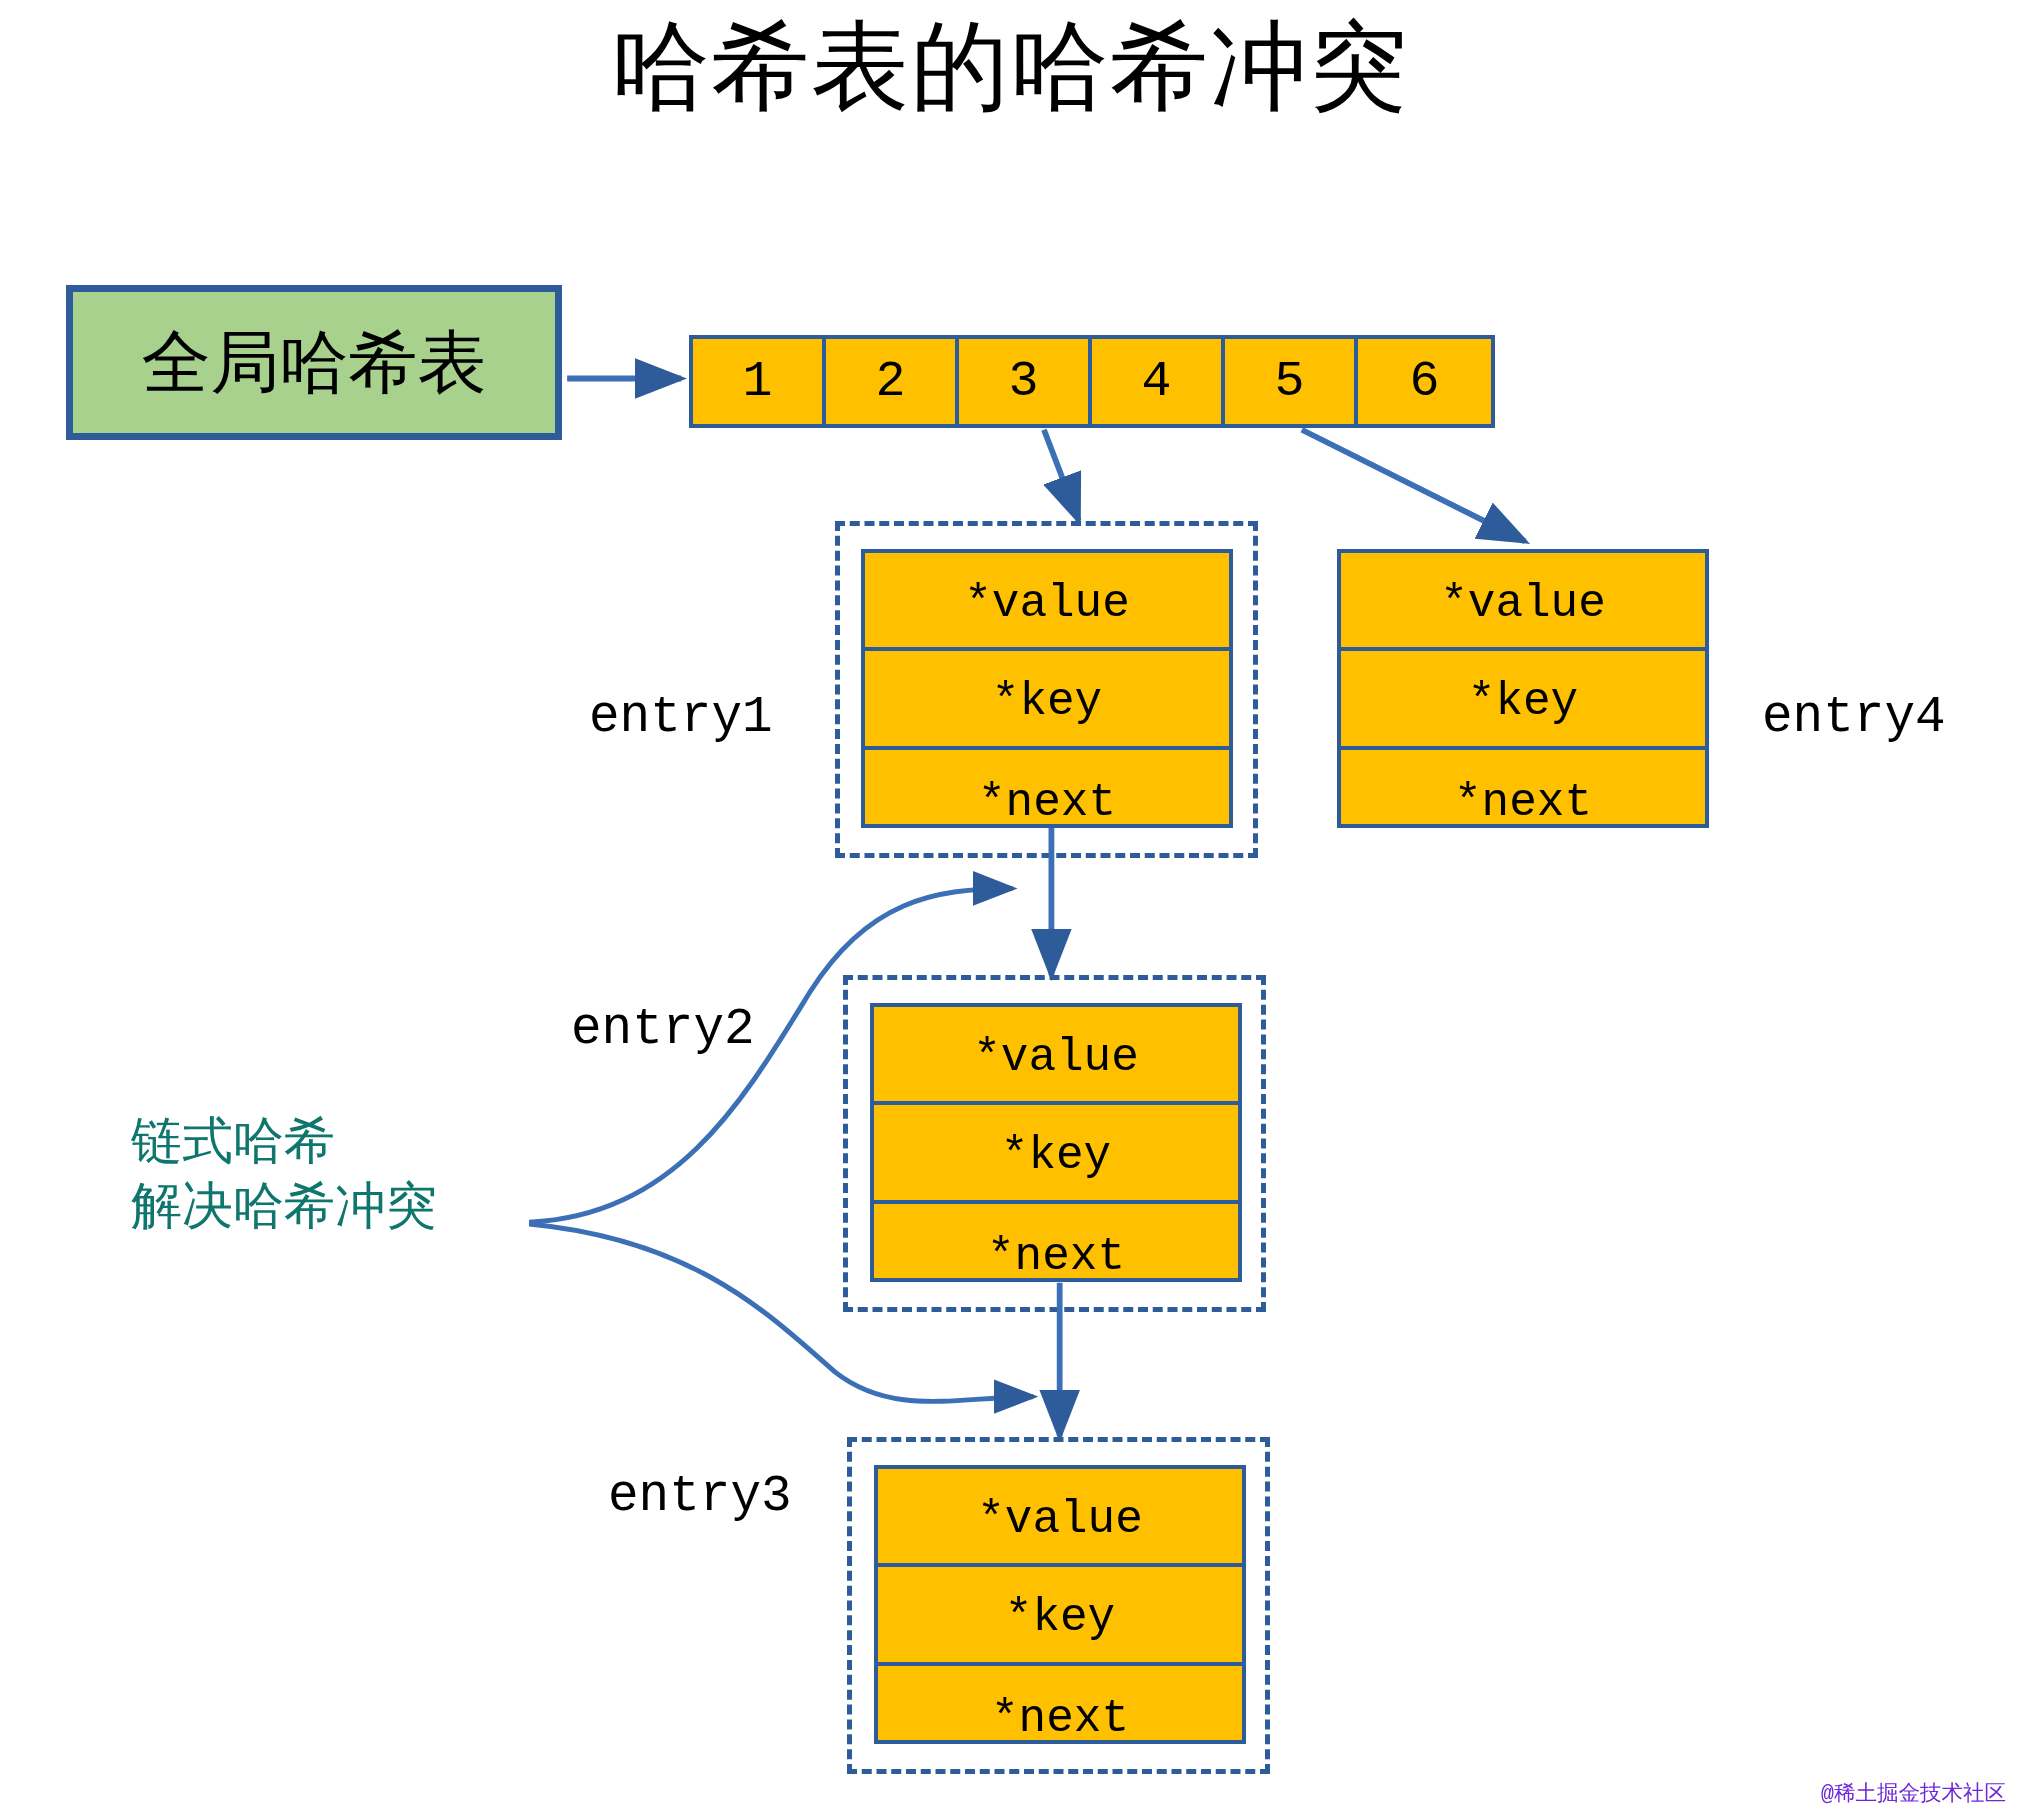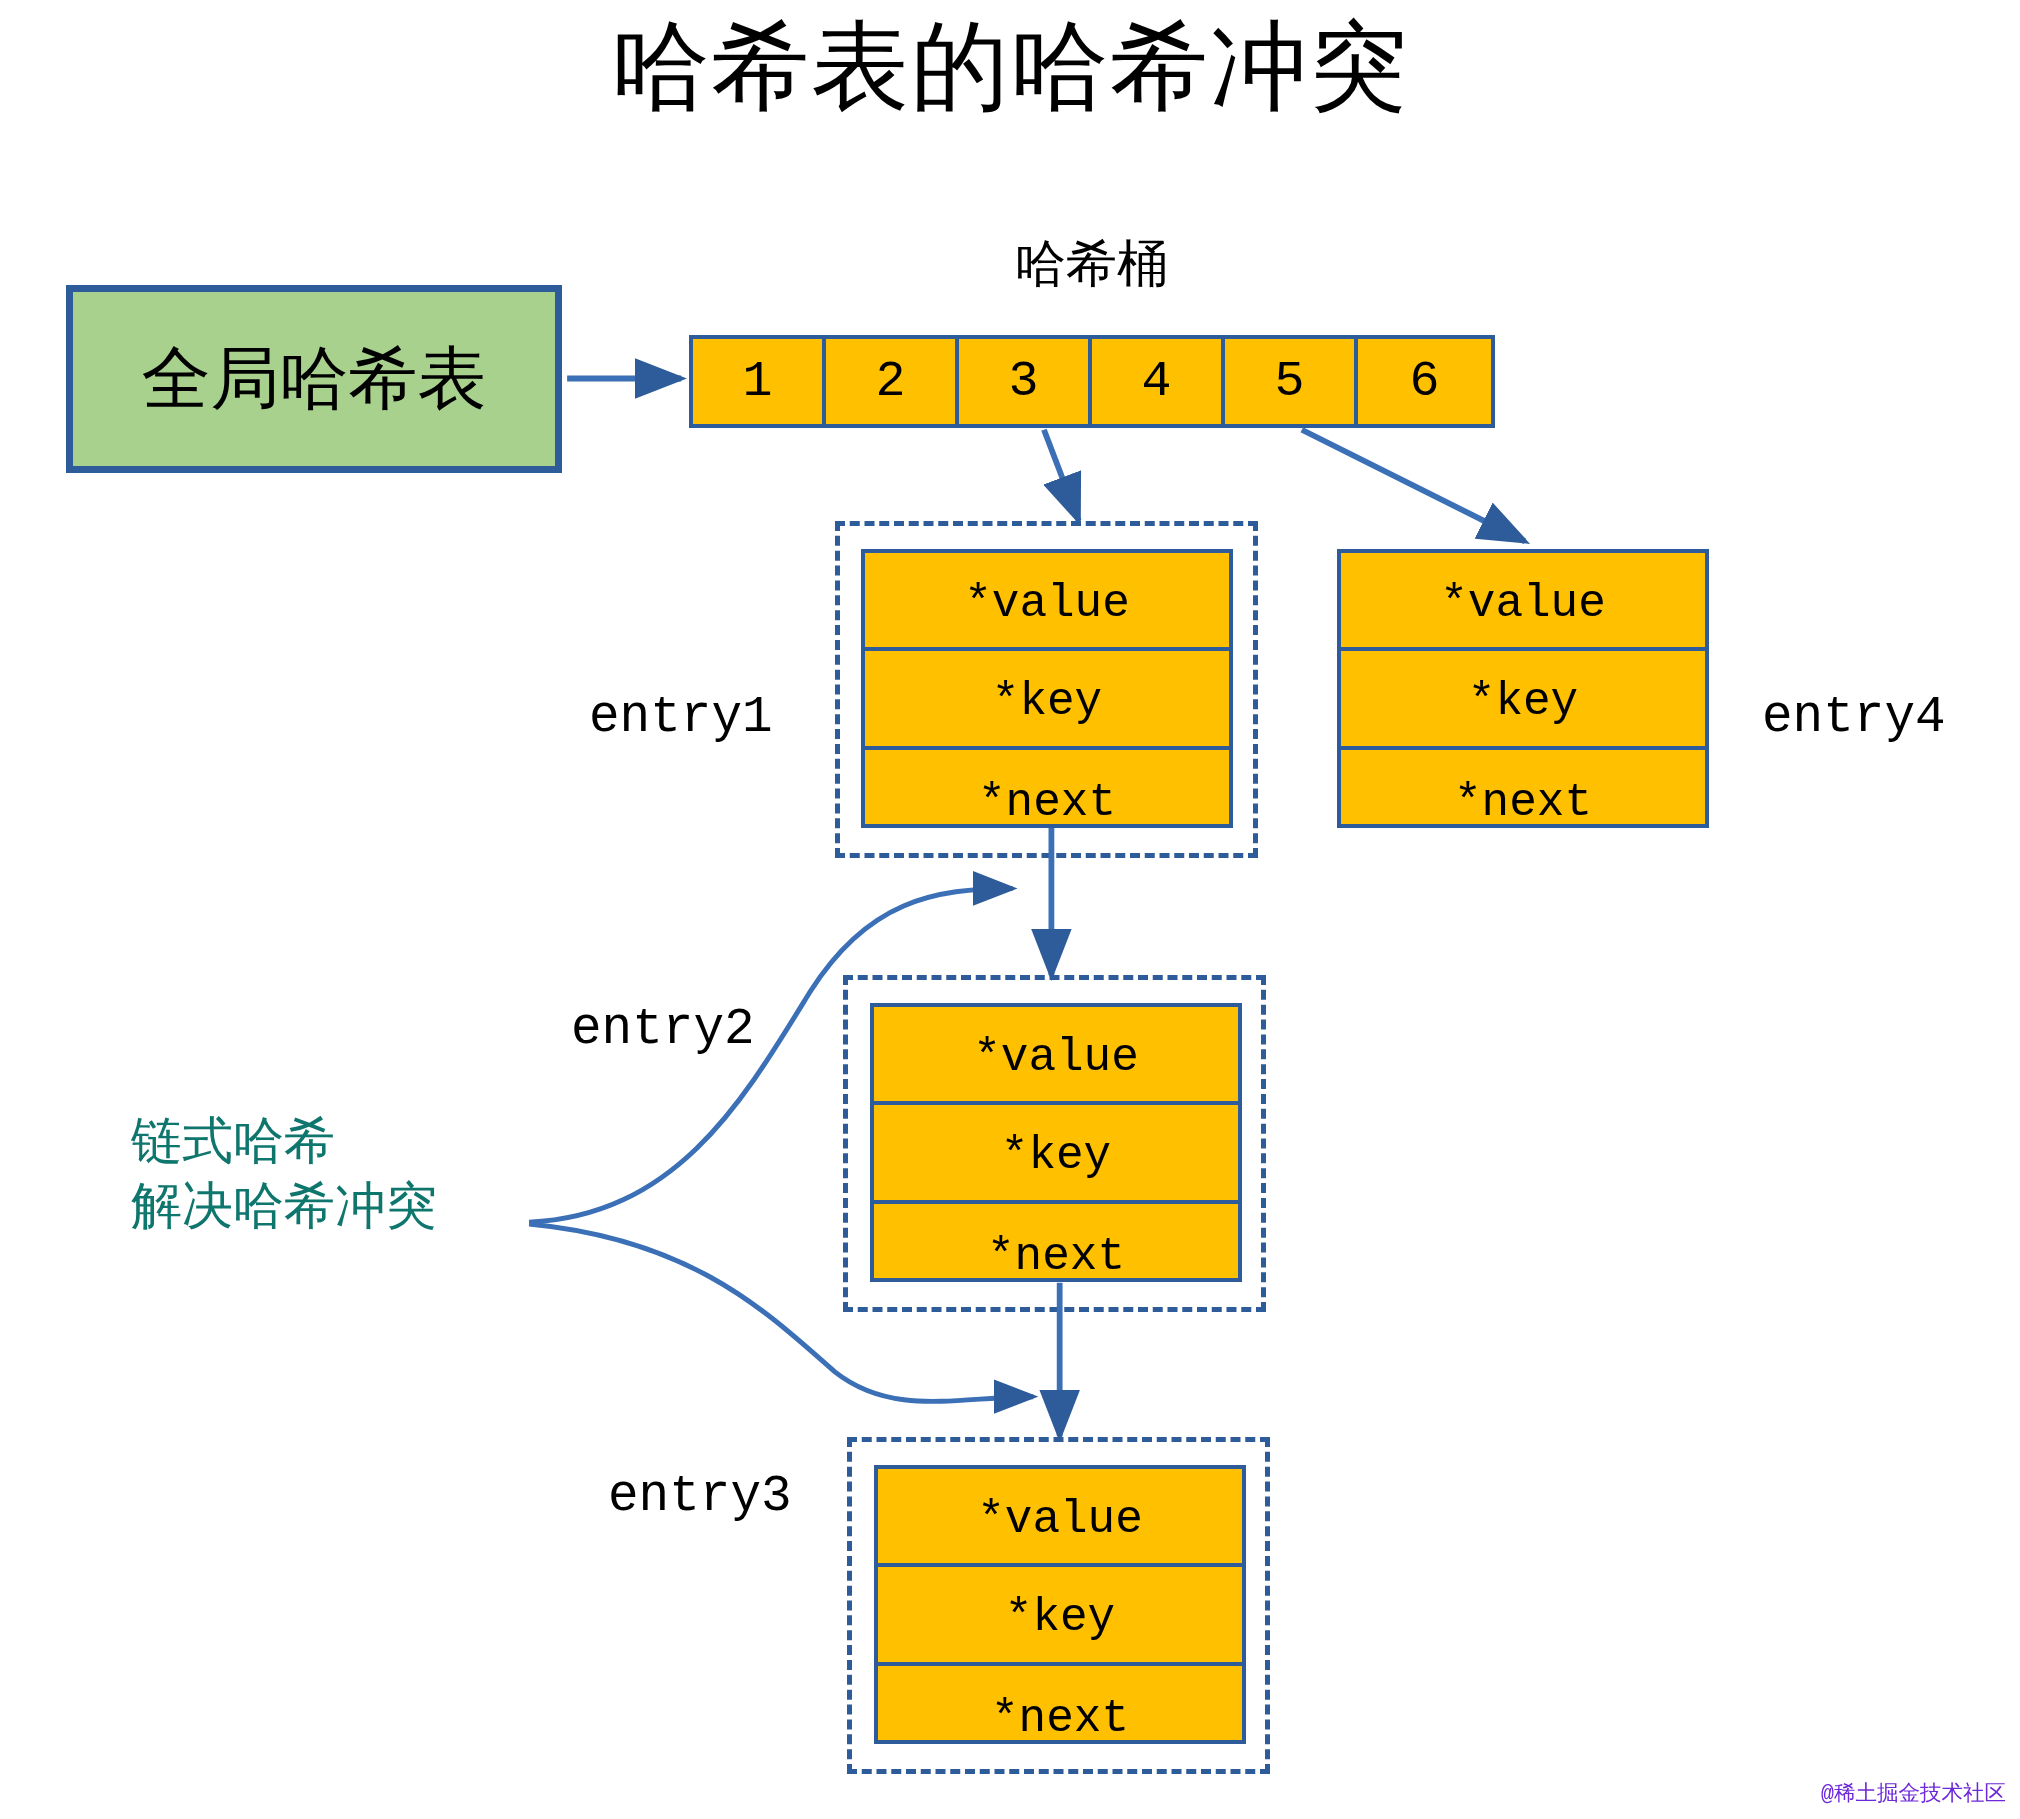--- a/index.html
+++ b/index.html
@@ -33,21 +33,21 @@
     line-height: 1.15;
     color: #000000;
     white-space: nowrap;
     letter-spacing: 1.7px;
   }
   .green-box {
     position: absolute;
     left: 66px;
     top: 285px;
     width: 496px;
-    height: 188px;
+    height: 155px;
     background: #A9D18E;
     border: 7.4px solid #2E5C9A;
     box-sizing: border-box;
     display: flex;
     align-items: center;
     justify-content: center;
     font-size: 69px;
     color: #000000;
     white-space: nowrap;
   }
@@ -138,21 +138,20 @@
 <body>
 
 <div id="canvas">
 
   <div class="title">哈希表的哈希冲突</div>
 
   <div class="green-box">
     <span>全局哈希表</span>
   </div>
 
-  <div class="bucket-label">哈希桶</div>
 
   <div class="bucket-array">
     <div class="bucket-cell">1</div>
     <div class="bucket-cell">2</div>
     <div class="bucket-cell">3</div>
     <div class="bucket-cell">4</div>
     <div class="bucket-cell">5</div>
     <div class="bucket-cell">6</div>
   </div>
 

